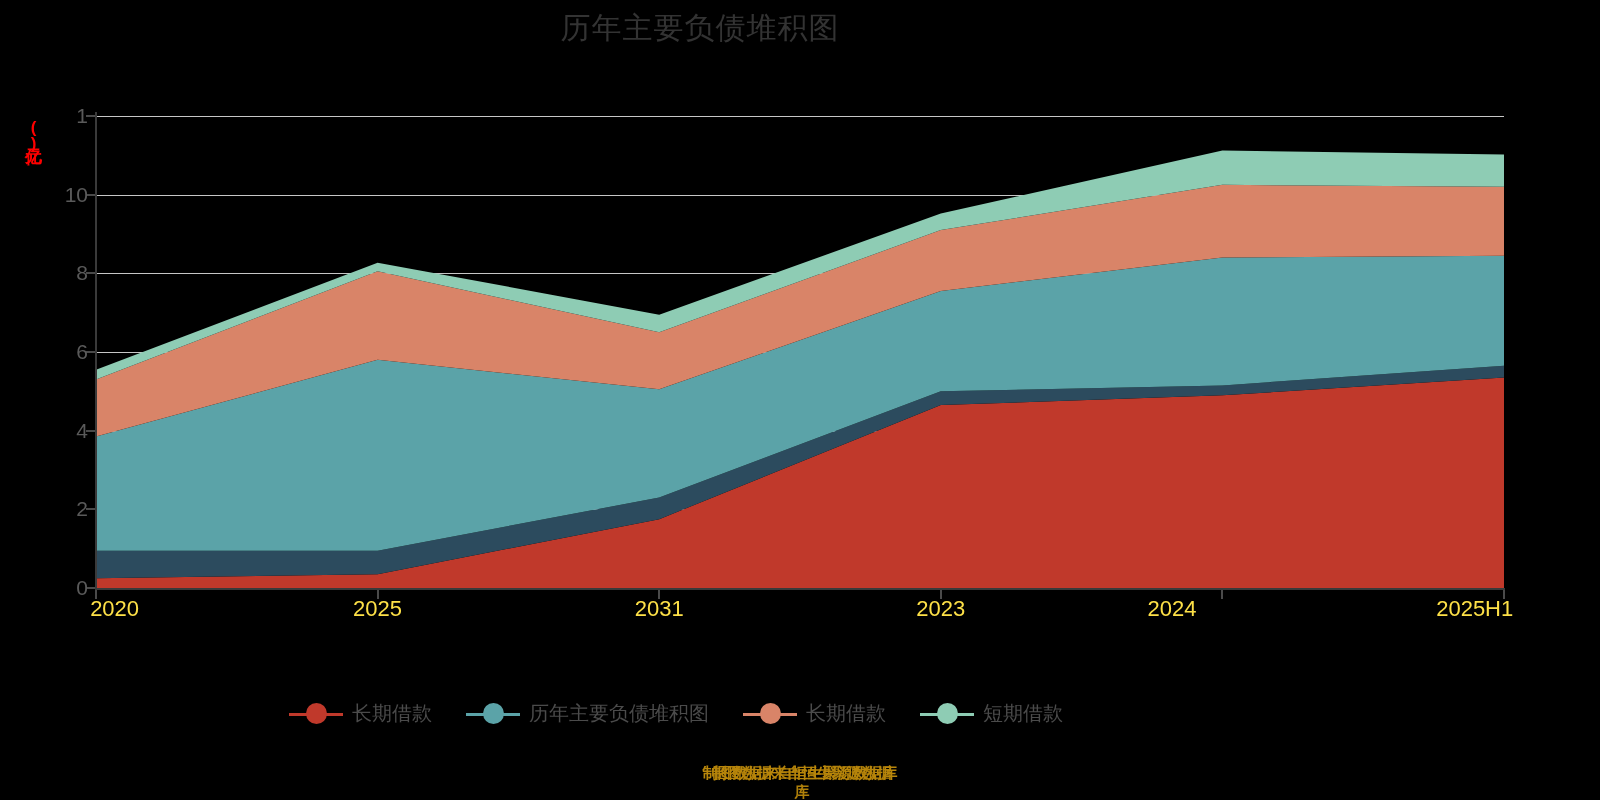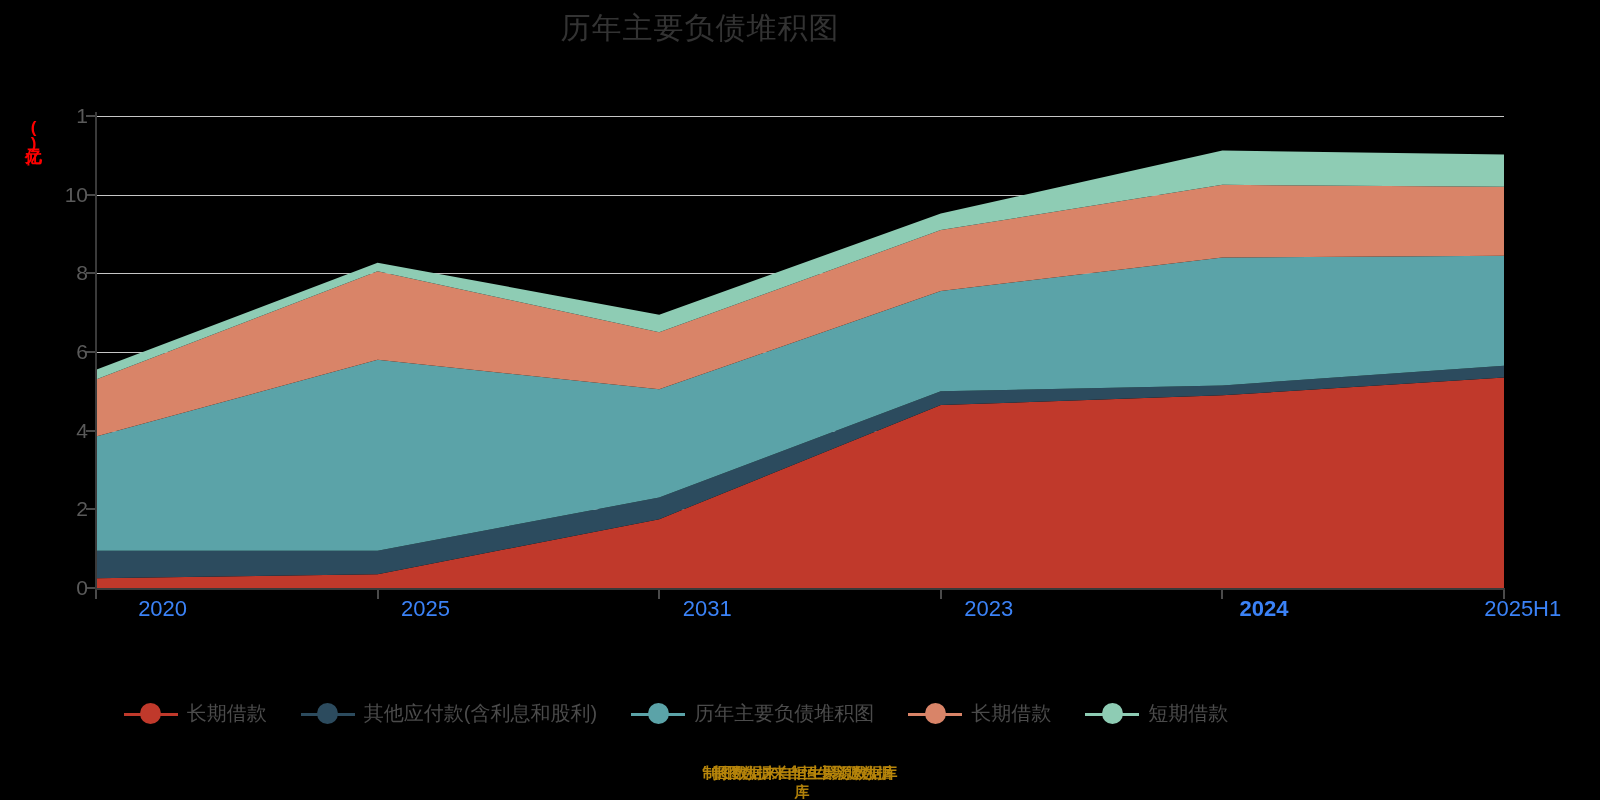--- a/index.html
+++ b/index.html
@@ -15,22 +15,22 @@
   .axis-left{ position:absolute; left:95px; top:112px; width:2px; height:478px; background:#3a3a3a;}
   .axis-bottom{ position:absolute; left:95px; top:588px; width:1410px; height:2px; background:#3a3a3a;}
 
   .ytick-label{
     position:absolute; right:1512px; text-align:right; width:60px;
     font-size:21px; color:#5a5a5a; transform:translateY(-50%);
   }
   .ytick-mark{ position:absolute; left:86px; width:10px; height:2px; background:#4a4a4a; transform:translateY(-50%);}
 
   .xtick-label{
-    position:absolute; top:596px; font-size:22px; color:#3b82f6;
-    transform:translateX(-50%); white-space:nowrap;margin-left:48px;
+    position:absolute; top:596px; font-size:22px; color:#fde047;
+    transform:translateX(-50%); white-space:nowrap;
   }
   .xtick-mark{ position:absolute; top:590px; width:2px; height:9px; background:#4a4a4a;}
 
   #yaxis-unit{
     position:absolute; left:22px; top:118px; color:#ff0000; font-size:17px; font-weight:bold;
     writing-mode:vertical-rl; text-orientation:upright; letter-spacing:-1px;
   }
 
   #legend{
     position:absolute; left:0; top:700px; width:1352px;
@@ -85,21 +85,21 @@
   <div id="xtick-labels">
       <div class="xtick-mark" style="left: 95px;"></div>
       <div class="xtick-label" style="left: 96px; transform: translateX(-12%);">2020</div>
       <div class="xtick-mark" style="left: 376.6px;"></div>
       <div class="xtick-label" style="left: 377.6px;">2025</div>
       <div class="xtick-mark" style="left: 658.2px;"></div>
       <div class="xtick-label" style="left: 659.2px;">2031</div>
       <div class="xtick-mark" style="left: 939.8px;"></div>
       <div class="xtick-label" style="left: 940.8px;">2023</div>
       <div class="xtick-mark" style="left: 1221.4px;"></div>
-      <div class="xtick-label" style="left: 1216px; font-weight: bold;">2024</div>
+      <div class="xtick-label" style="left: 1172px;">2024</div>
       <div class="xtick-mark" style="left: 1503px;"></div>
       <div class="xtick-label" style="left: 1504px; transform: translateX(-88%);">2025H1</div>
     </div>
 
   <svg id="areas" width="1600" height="800" style="position:absolute;left:0;top:0;pointer-events:none;">
       <path d="M 96 578.1666666666666 L 377.6 574.2333333333333 L 659.2 519.1666666666666 L 940.8 405.1 L 1222.4 395.26666666666665 L 1504 377.5666666666667 L 1504 588 L 1222.4 588 L 940.8 588 L 659.2 588 L 377.6 588 L 96 588 Z" fill="#c0392b"></path>
       <path d="M 96 550.6333333333333 L 377.6 550.6333333333333 L 659.2 497.53333333333336 L 940.8 391.3333333333333 L 1222.4 385.4333333333333 L 1504 365.7666666666667 L 1504 377.5666666666667 L 1222.4 395.26666666666665 L 940.8 405.1 L 659.2 519.1666666666666 L 377.6 574.2333333333333 L 96 578.1666666666666 Z" fill="#2c4b5e"></path>
       <path d="M 96 436.5666666666667 L 377.6 359.8666666666667 L 659.2 389.3666666666667 L 940.8 291.03333333333336 L 1222.4 257.59999999999997 L 1504 255.63333333333338 L 1504 365.7666666666667 L 1222.4 385.4333333333333 L 940.8 391.3333333333333 L 659.2 497.53333333333336 L 377.6 550.6333333333333 L 96 550.6333333333333 Z" fill="#5ba3a8"></path>
       <path d="M 96 379.5333333333333 L 377.6 271.3666666666666 L 659.2 332.33333333333337 L 940.8 230.06666666666666 L 1222.4 184.83333333333337 L 1504 186.8 L 1504 255.63333333333338 L 1222.4 257.59999999999997 L 940.8 291.03333333333336 L 659.2 389.3666666666667 L 377.6 359.8666666666667 L 96 436.5666666666667 Z" fill="#d98468"></path>
       <path d="M 96 369.70000000000005 L 377.6 262.71333333333325 L 659.2 314.6333333333333 L 940.8 213.54666666666668 L 1222.4 150.61333333333334 L 1504 154.54666666666668 L 1504 186.8 L 1222.4 184.83333333333337 L 940.8 230.06666666666666 L 659.2 332.33333333333337 L 377.6 271.3666666666666 L 96 379.5333333333333 Z" fill="#8eccb4"></path>
@@ -108,27 +108,20 @@
   <div class="axis-left"></div>
   <div class="axis-bottom"></div>
 
   <div id="legend">
       <div class="legend-item">
         <span class="legend-mark">
           <span class="bar" style="background: rgb(192, 57, 43);"></span>
           <span class="dot" style="background: rgb(192, 57, 43);"></span>
         </span>
         <span class="legend-label">长期借款</span>
-      </div>
-      <div class="legend-item">
-        <span class="legend-mark">
-          <span class="bar" style="background: rgb(44, 75, 94);"></span>
-          <span class="dot" style="background: rgb(44, 75, 94);"></span>
-        </span>
-        <span class="legend-label">其他应付款(含利息和股利)</span>
       </div>
       <div class="legend-item">
         <span class="legend-mark">
           <span class="bar" style="background: rgb(91, 163, 168);"></span>
           <span class="dot" style="background: rgb(91, 163, 168);"></span>
         </span>
         <span class="legend-label">历年主要负债堆积图</span>
       </div>
       <div class="legend-item">
         <span class="legend-mark">

